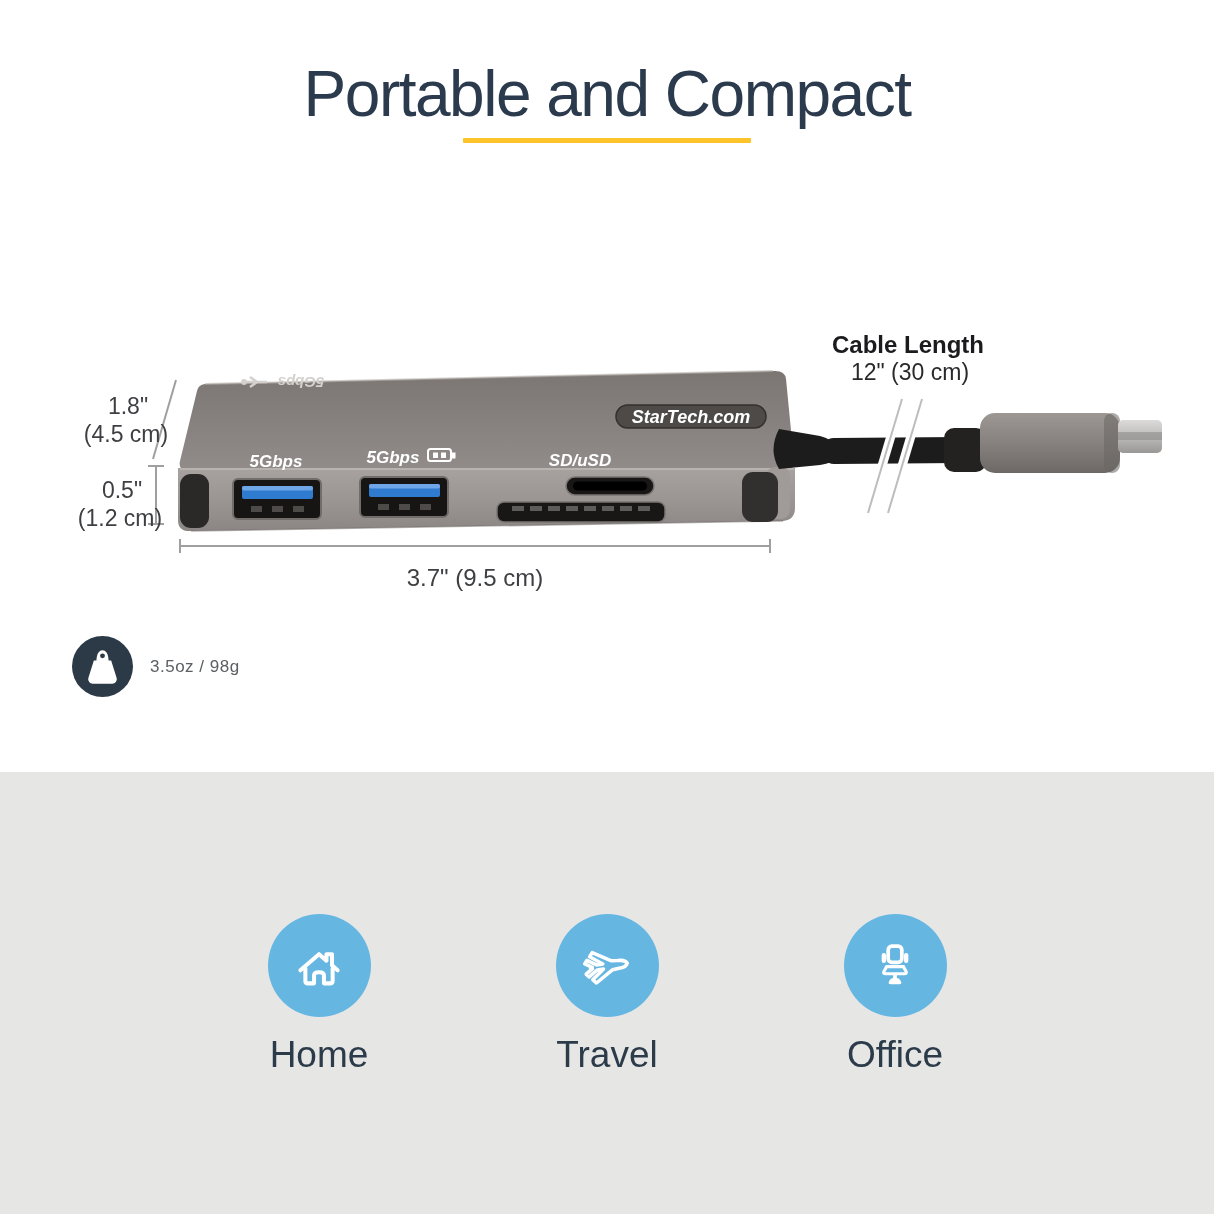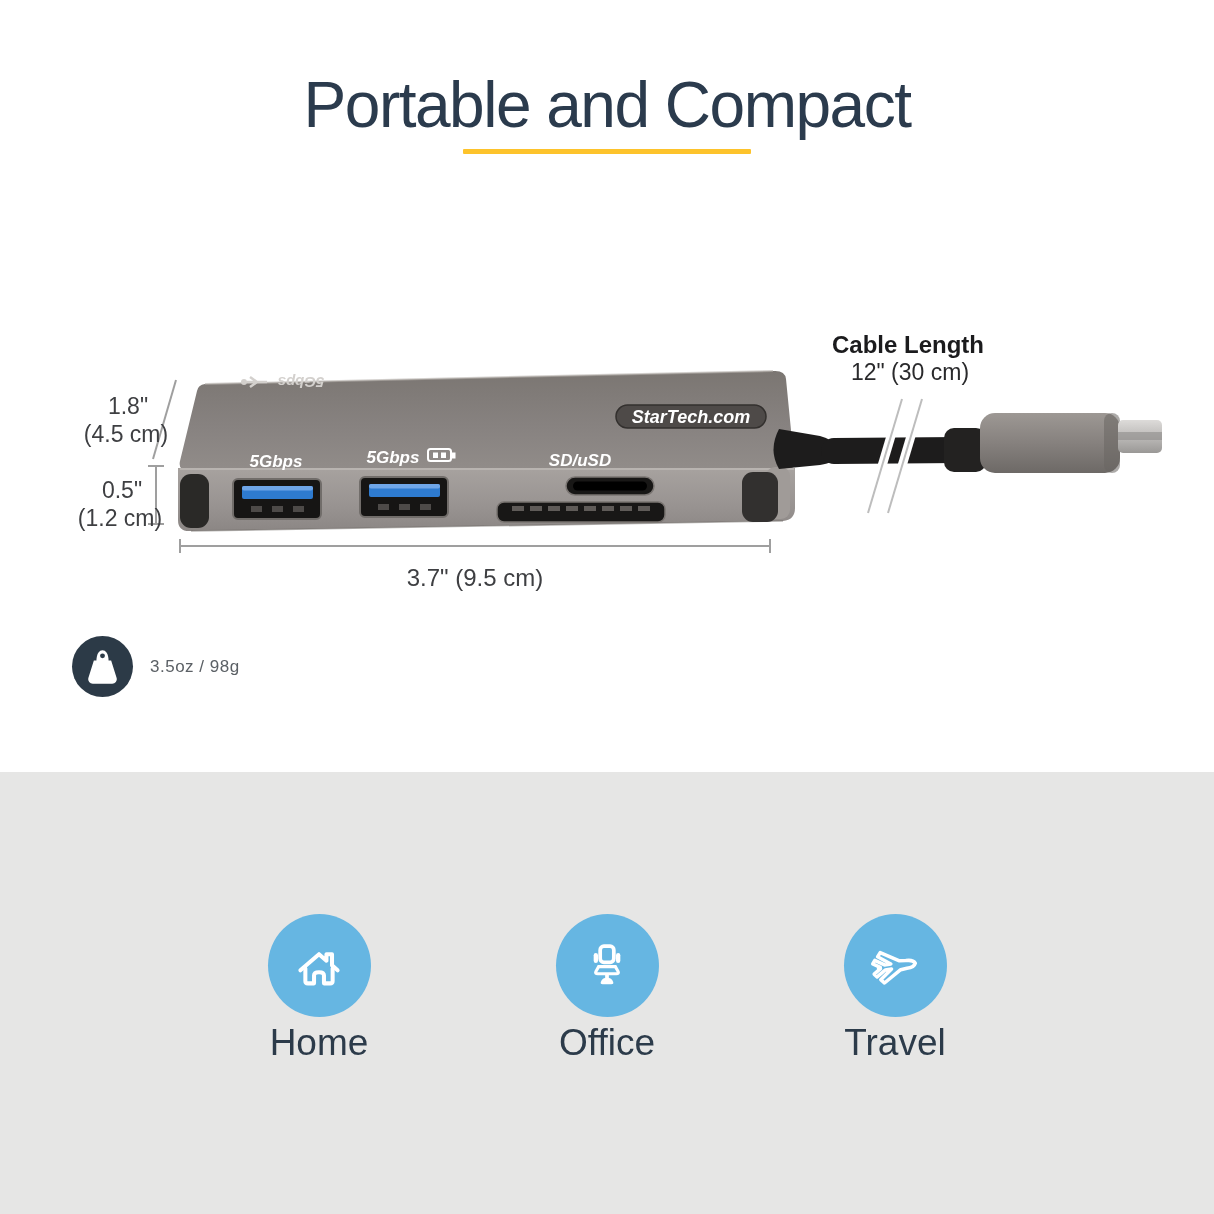--- a/index.html
+++ b/index.html
@@ -2,21 +2,21 @@
 <html><head>
 <meta charset="utf-8">
 <style>
   * { margin:0; padding:0; box-sizing:border-box; }
   html,body { background:#ffffff; }
   body { width:1214px; height:1214px; overflow:hidden;
          font-family:"Liberation Sans", sans-serif; }
   .page { position:relative; width:1214px; height:1214px; background:#ffffff; }
 
   
-  .header { position:absolute; top:58px; left:0; width:100%; text-align:center;margin-top:11px; }
+  .header { position:absolute; top:58px; left:0; width:100%; text-align:center; }
   .title { font-size:64px; font-weight:300; letter-spacing:-1.5px;
            color:#2b3b4d; line-height:1.15; }
   .title-underline { width:288px; height:5px; background:#fdc32b;
                      margin:6px auto 0 auto; border-radius:1px; }
 
   
   .product-svg { position:absolute; top:330px; left:0; width:1214px; height:290px; }
   .product-svg text { font-family:"Liberation Sans", sans-serif; }
   .dim-text   { fill:#3e3f42; font-size:23px; }
   .dim-width  { fill:#3e3f42; font-size:24px; }
@@ -33,21 +33,21 @@
                   display:flex; align-items:center; justify-content:center; flex:0 0 auto; }
   .weight-text { font-size:17px; color:#5b6065; letter-spacing:0.5px; }
 
   
   .use-cases { position:absolute; top:772px; left:0; width:1214px; height:442px;
                background:#e6e6e5; display:flex; justify-content:center;
                align-items:flex-start; gap:178px; padding-top:142px; }
   .use-case { display:flex; flex-direction:column; align-items:center; width:110px; }
   .bubble { width:103px; height:103px; border-radius:50%; background:#66b6e2;
             display:flex; align-items:center; justify-content:center; }
-  .uc-label { margin-top:5px; font-size:37px; font-weight:300; color:#2c3b4a; }
+  .uc-label { margin-top:17px; font-size:37px; font-weight:300; color:#2c3b4a; }
 </style>
 </head>
 <body>
 
 <div class="page">
 
   <header class="header">
     <h1 class="title">Portable and Compact</h1>
     <div class="title-underline"></div>
   </header>
@@ -193,39 +193,39 @@
   <section class="use-cases">
 
     <div class="use-case">
       <div class="bubble">
         <svg width="62" height="62" viewBox="0 0 100 100" fill="none" stroke="#ffffff" stroke-width="6.5" stroke-linecap="round" stroke-linejoin="round">
           <path d="M20,57 L50,31 L62,41.5 L62,31 L71,31 L71,49 L80,57"></path>
           <path d="M28,54 L28,74 Q28,78 32,78 L42,78 L42,65 Q42,60 50,60 Q58,60 58,65 L58,78 L68,78 Q72,78 72,74 L72,54"></path>
         </svg>
       </div>
       <div class="uc-label">Home</div>
+    </div>
+
+    <div class="use-case">
+      <div class="bubble">
+        <svg width="64" height="64" viewBox="0 0 100 100">
+          <path transform="rotate(-8 50 50)" d="M82,50 C80,45.5 74,44 68,44 L58,43 L30,26 L25,32 L44,46 L34,46 L20,37 L16,42 L27,49 L24,50 L27,51 L16,58 L20,63 L34,54 L44,54 L25,68 L30,74 L58,57 L68,56 C74,56 80,54.5 82,50 Z" fill="none" stroke="#ffffff" stroke-width="5.5" stroke-linejoin="round" stroke-linecap="round"></path>
+        </svg>
+      </div>
+      <div class="uc-label">Travel</div>
     </div>
 
     <div class="use-case">
       <div class="bubble">
         <svg width="62" height="62" viewBox="0 0 100 100">
           <rect x="39" y="18" width="22" height="26" rx="6" fill="none" stroke="#ffffff" stroke-width="6"></rect>
           <rect x="28.5" y="29" width="7" height="16" rx="3.5" fill="#ffffff"></rect>
           <rect x="64.5" y="29" width="7" height="16" rx="3.5" fill="#ffffff"></rect>
           <path d="M36.5,51 h27 l4.5,8 q1.5,3.5 -3,3.5 h-30 q-4.5,0 -3,-3.5 z" fill="none" stroke="#ffffff" stroke-width="5"></path>
           <rect x="47" y="63" width="6" height="7" fill="#ffffff"></rect>
           <path d="M40,76 q2,-7 10,-7 q8,0 10,7 q1,3.5 -3,3.5 h-14 q-4,0 -3,-3.5 z" fill="#ffffff"></path>
         </svg>
       </div>
       <div class="uc-label">Office</div>
     </div>
 
-    <div class="use-case">
-      <div class="bubble">
-        <svg width="64" height="64" viewBox="0 0 100 100">
-          <path transform="rotate(-8 50 50)" d="M82,50 C80,45.5 74,44 68,44 L58,43 L30,26 L25,32 L44,46 L34,46 L20,37 L16,42 L27,49 L24,50 L27,51 L16,58 L20,63 L34,54 L44,54 L25,68 L30,74 L58,57 L68,56 C74,56 80,54.5 82,50 Z" fill="none" stroke="#ffffff" stroke-width="5.5" stroke-linejoin="round" stroke-linecap="round"></path>
-        </svg>
-      </div>
-      <div class="uc-label">Travel</div>
-    </div>
-
   </section>
 </div>
 
 </body></html>

